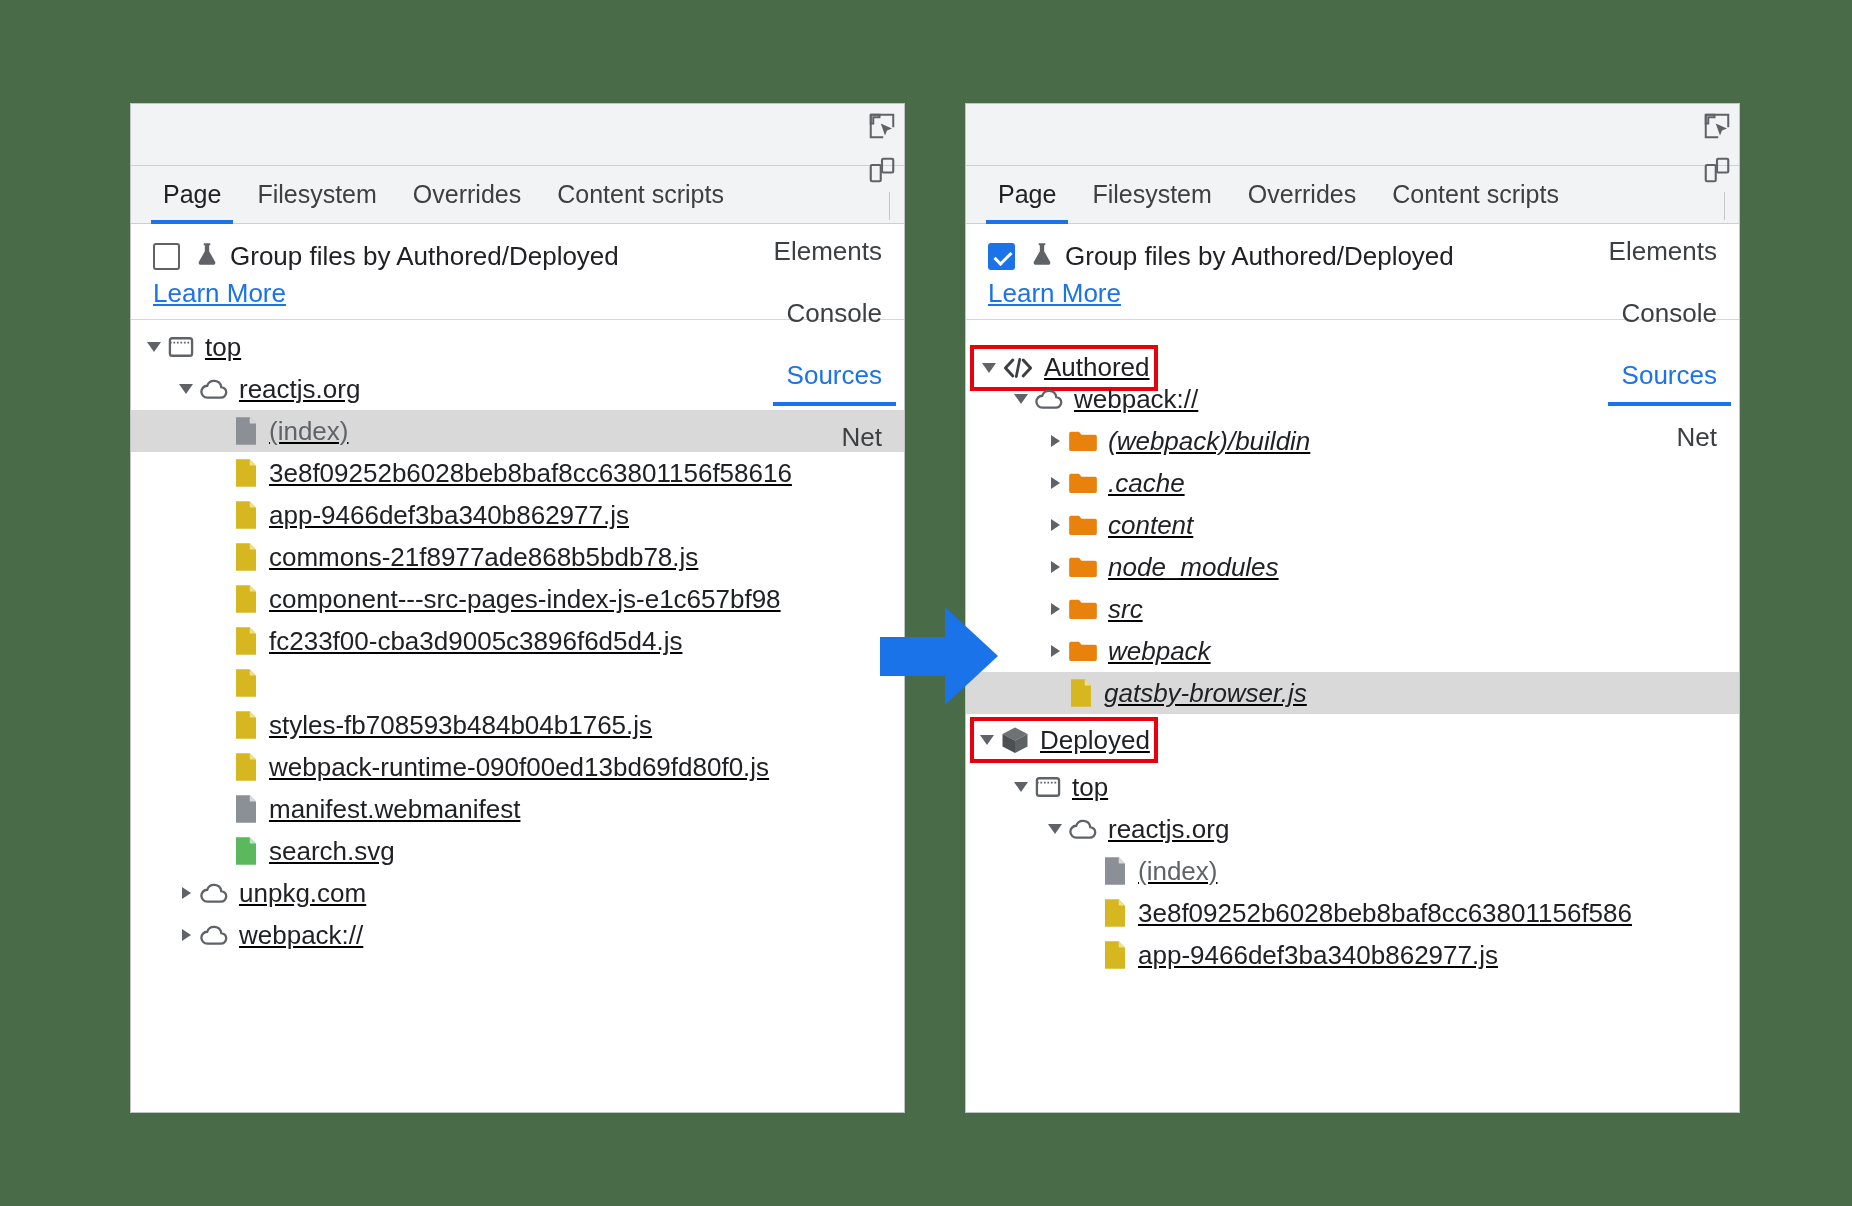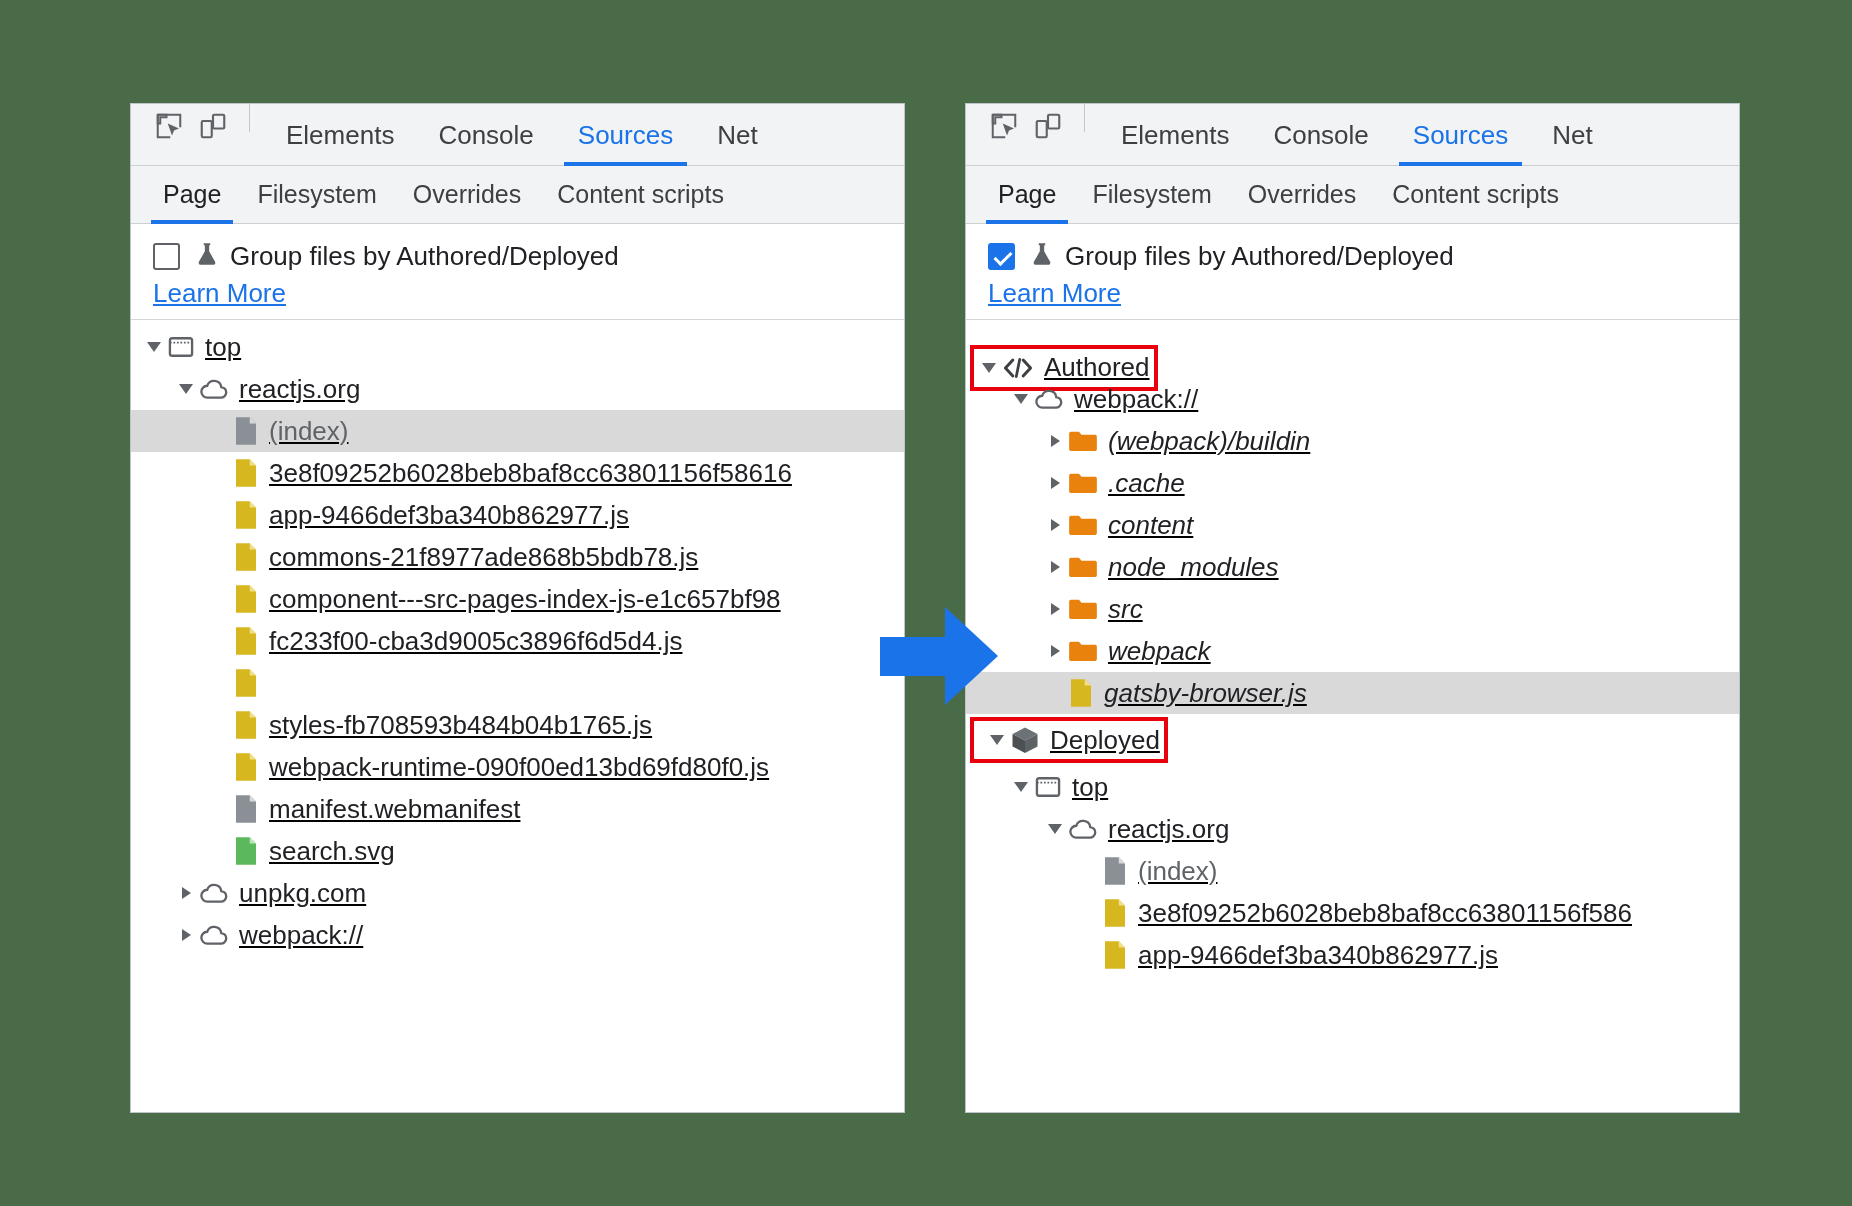--- a/index.html
+++ b/index.html
@@ -16,26 +16,27 @@
     position: absolute;
     background: #ffffff;
     border: 1px solid #bfc4c9;
     overflow: hidden;
   }
   #panel-left  { left: 130px; top: 103px; width: 775px; height: 1010px; }
   #panel-right { left: 965px; top: 103px; width: 775px; height: 1010px; }
 
   
   .tabstrip {
-    display: flex; align-items: flex-start;
+    display: flex; align-items: flex-end;
     height: 62px;
     background: #f1f3f4;
     border-bottom: 1px solid #cdd0d3;
-    padding-left: 16px;
+    padding-left: 26px;
     position: relative;
+    flex-direction: column;
   }
   .tool-btn {
     width: 44px; height: 44px;
     display: flex; align-items: center; justify-content: center;
     flex: 0 0 auto;
   }
   .vdivider {
     width: 1px; height: 28px; background: #c4c8cb; margin: 0 14px;
     flex: 0 0 auto;
   }
@@ -516,21 +517,21 @@
           <span class="ricon">
             <svg width="26" height="30" viewBox="0 0 20 24">
               <path d="M2 1h11l5 5v17H2z" fill="#d6b720"></path>
               <path d="M13 1l5 5h-5z" fill="#f0e08a"></path>
             </svg>
           </span>
           <span class="rlabel ital">gatsby-browser.js</span>
         </div>
         <div class="row ind0" style="padding-left: 10px; height: 52px;">
           <div style="display: inline-block; border: 4px solid rgb(232, 0, 13); margin-left: -6px; padding-right: 4px;">
-            <div style="display: flex; align-items: center; height: 38px; padding-left: 10px;">
+            <div style="display: flex; align-items: center; height: 38px; padding-left: 0;">
               <span class="twisty open">
                 <i></i>
               </span>
               <span class="ricon">
                 <svg width="30" height="30" viewBox="0 0 24 24">
                   <path d="M12 2 22 7.2 12 12.4 2 7.2z" fill="#6d7276"></path>
                   <path d="M2 7.2 12 12.4V22.4L2 17.2z" fill="#4c5053"></path>
                   <path d="M22 7.2 12 12.4V22.4l10-5.2z" fill="#5d6265"></path>
                 </svg>
               </span>

